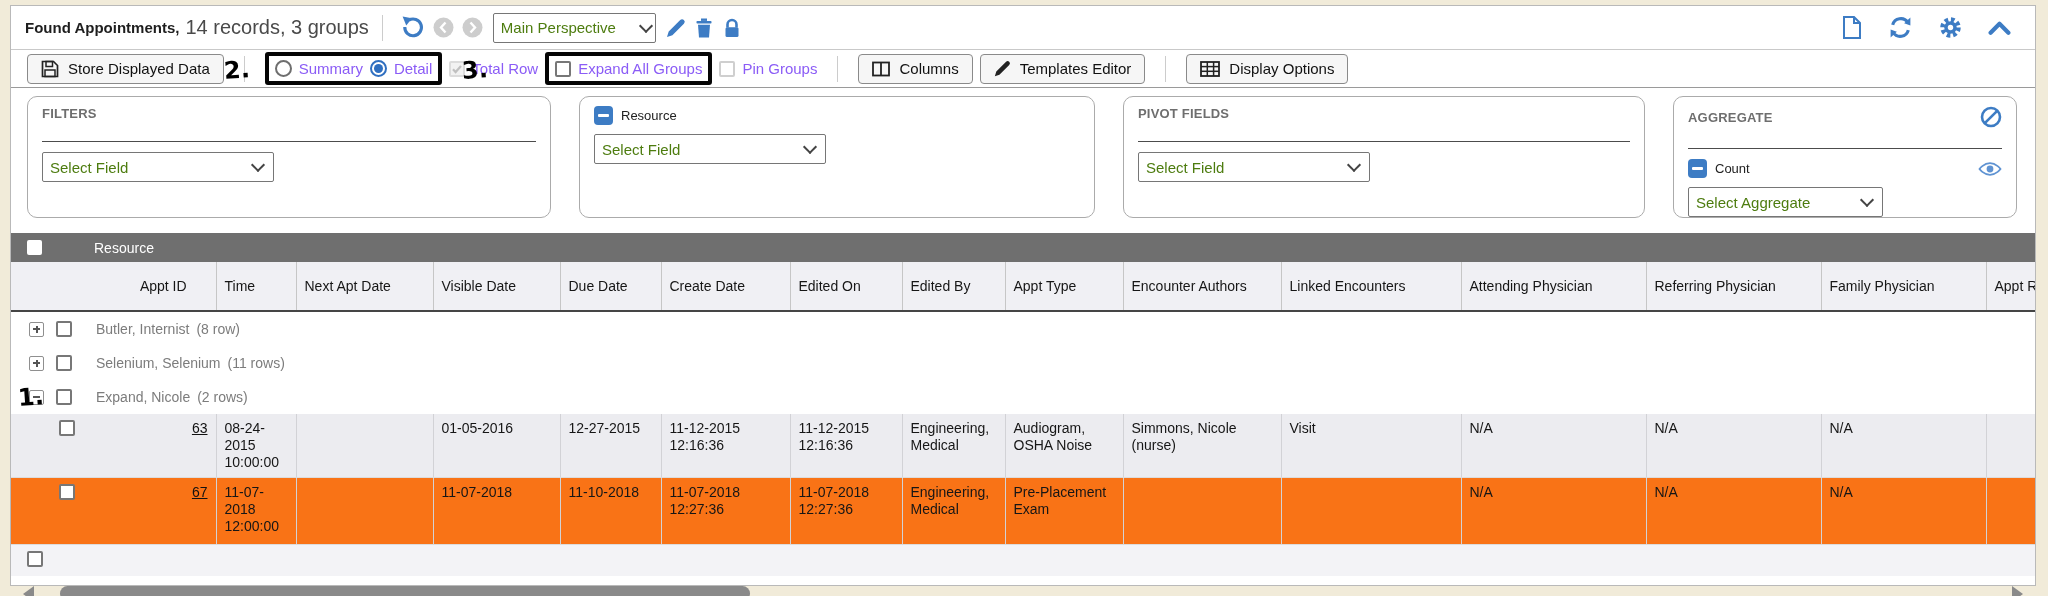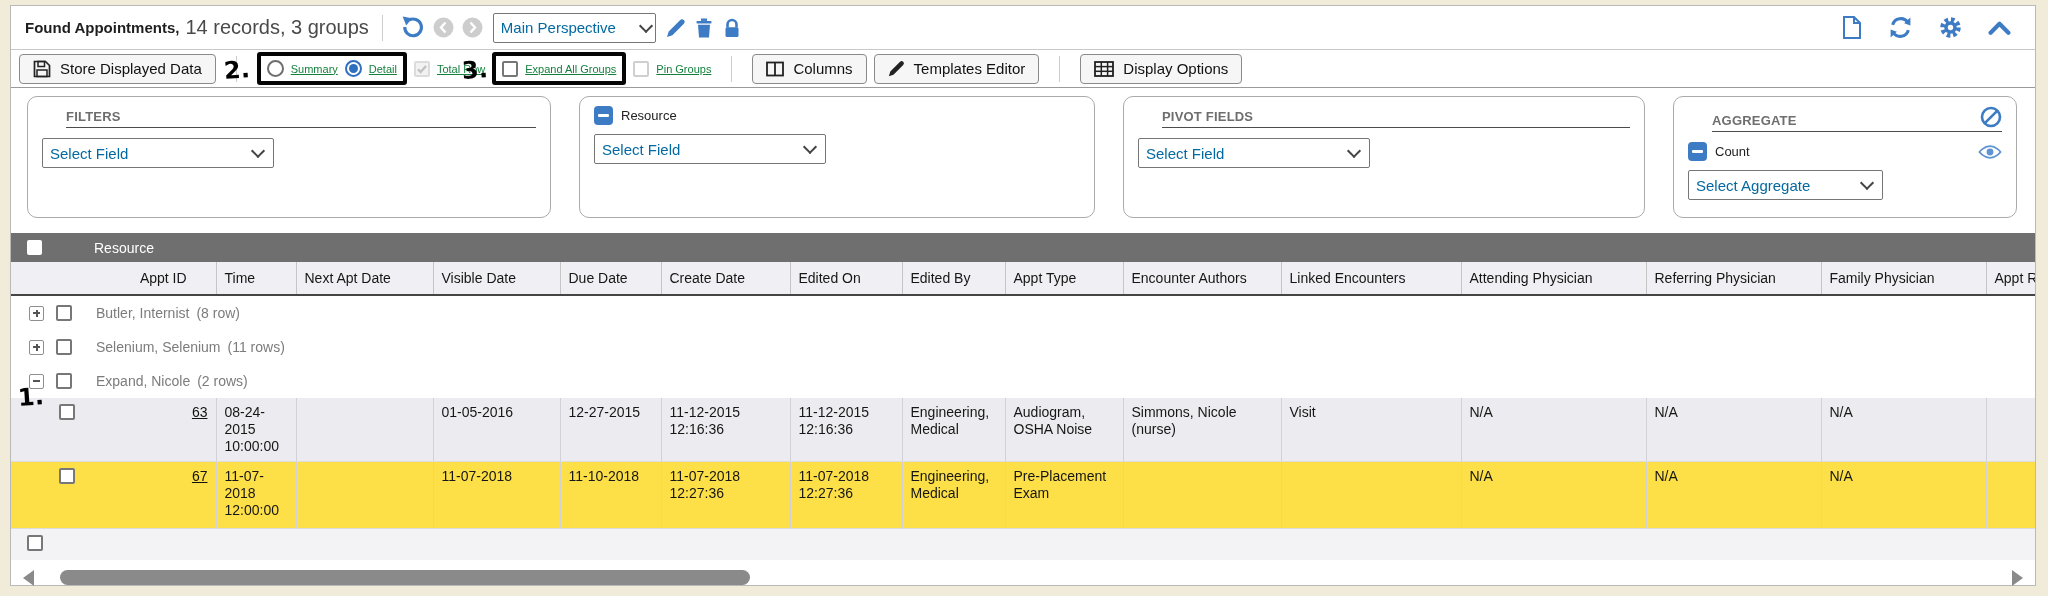--- a/index.html
+++ b/index.html
@@ -13,81 +13,81 @@
   .title  { font-size:15px; font-weight:bold; color:#1e1e1e; white-space:nowrap; }
   .subtitle { font-size:20px; color:#4a4a4a; margin-left:6px; white-space:nowrap; }
   .vdiv { width:1px; height:26px; background:#ccc; margin:0 13px; flex:0 0 auto; }
   .icon-btn { display:inline-flex; align-items:center; margin:0 4px; cursor:pointer; }
   .topbar-right { margin-left:auto; display:flex; gap:17px; align-items:center; padding-right:6px; }
   .selwrap { position:relative; display:inline-block; }
   .selwrap::after { content:""; position:absolute; right:11px; top:50%; width:8px; height:8px;
     border-right:2px solid #444; border-bottom:2px solid #444;
     transform:translateY(-70%) rotate(45deg); pointer-events:none; }
   select { appearance:none; -webkit-appearance:none; background:#fff; height:30px; font-size:15px;
-    border:1px solid #767676; border-radius:2px; padding:0 26px 0 7px; font-family:inherit; color:#0369a1; }
+    border:1px solid #767676; border-radius:2px; padding:0 26px 0 7px; font-family:inherit; color:#4d7c0f; }
   select.persp { width:163px; margin:0 6px; }
 
   
-  .toolbar { position:relative; display:flex; align-items:center; height:38px; padding:0 8px;
+  .toolbar { position:relative; display:flex; align-items:center; height:38px; padding:0 16px;
              border-bottom:1px solid #9a9a9a; gap:7px; }
   .btn { display:inline-flex; align-items:center; gap:9px; background:#f6f6f6; border:1px solid #8a8a8a;
          border-radius:4px; height:30px; padding:0 13px; font-size:15px; color:#111; font-family:inherit; cursor:pointer; }
   .ann-box { display:inline-flex; align-items:center; border:4px solid #050505; border-radius:3px;
              padding:0 6px; gap:7px; height:33px; }
   .radio { width:17px; height:17px; border-radius:50%; border:2px solid #6e6e6e; background:#fff;
            display:inline-block; flex:0 0 auto; }
   .radio.checked { border-color:#2f6fc0; position:relative; }
   .radio.checked::after { content:""; position:absolute; inset:2px; border-radius:50%; background:#2f6fc0; }
   .cb { width:16px; height:16px; border:2px solid #777; border-radius:2px; background:#fff;
         display:inline-flex; align-items:center; justify-content:center; flex:0 0 auto; }
   .cb.light { border-color:#cfcfcf; }
   .cb.checked-disabled { border-color:#dcdcdc; background:#f2f2f2; }
-  .lbl { font-size:11px; color:#15803d; white-space:nowrap;text-decoration:underline; }
+  .lbl { font-size:15px; color:#8b5cf6; white-space:nowrap; }
 
   
   .panels-row { display:flex; padding:8px 16px 0 16px; gap:28px; height:140px; }
   .fieldset { border:1px solid #ababab; border-radius:10px; padding:9px 14px; height:122px; background:#fff; }
   .fs-filters { width:524px; } .fs-group { width:516px; } .fs-pivot { width:522px; }
   .fs-agg { flex:1; margin-right:2px; }
-  .fs-head { display:flex; align-items:flex-end; justify-content:space-between;
-             border-bottom:1px solid #4c4c4c; padding-bottom:3px; margin-bottom:10px; min-height:22px;margin-left:24px; }
+  .fs-head { display:flex; align-items:center; justify-content:space-between;
+             border-bottom:1px solid #4c4c4c; padding-bottom:20px; margin-bottom:10px; min-height:22px; }
   .fs-title { font-size:13px; font-weight:bold; color:#6e6e6e; letter-spacing:.2px; }
   .fieldrow { display:flex; align-items:center; gap:8px; margin-bottom:9px; font-size:13px; color:#222; }
   .minus-sq { width:19px; height:19px; border-radius:4px; background:#3d7cc4; display:inline-flex;
               align-items:center; justify-content:center; flex:0 0 auto; }
   .minus-sq::after { content:""; width:11px; height:3px; background:#fff; border-radius:1px; }
   select.field { width:232px; }
   .fs-agg select.field { width:195px; }
   .push-right { margin-left:auto; }
 
   
   .group-bar { height:29px; background:#6f6f6f; display:flex; align-items:center; padding-left:16px; margin-top:5px; }
   .cb-white { width:15px; height:15px; background:#fff; border-radius:2px; flex:0 0 auto; }
   .gb-label { color:#fff; font-size:14px; margin-left:52px; }
 
   table.grid { border-collapse:collapse; table-layout:fixed; width:2024px; font-size:14px; color:#161616; }
-  thead th { background:#f0f0f4; font-weight:normal; text-align:left; padding:8px 8px;
+  thead th { background:#f0f0f4; font-weight:normal; text-align:left; padding:16px 8px;
              border-bottom:2px solid #454545; white-space:nowrap; overflow:hidden; height:33px; }
   th.c-apptid { text-align:center; }
   .bR { border-right:1px solid #c6c6c6; }
   tr.grp td { padding:0; }
   .group-row { display:flex; align-items:center; height:34px; background:#fff; color:#7c7c7c; font-size:14px; }
   .expander { width:15px; height:15px; border:1px solid #8f8f8f; border-radius:2px; background:#fff;
               margin-left:18px; position:relative; flex:0 0 auto; cursor:pointer; }
   .expander::before { content:""; position:absolute; left:3px; right:3px; top:50%; height:2px; margin-top:-1px; background:#555; }
   .expander.plus::after { content:""; position:absolute; top:3px; bottom:3px; left:50%; width:2px; margin-left:-1px; background:#555; }
   .group-row .cb { margin-left:12px; }
   .group-row .gname { margin-left:24px; }
   .group-row .gcount { margin-left:7px; }
 
   tr.detail td { vertical-align:top; padding:6px 8px; border-right:1px solid #d2d2d6;
                  border-bottom:1px solid #dcdcdc; line-height:1.22; }
   tr.detail td.nb { border-right:none; }
   tr.r1 { background:#ececf0; } tr.r1 td { height:62px; }
-  tr.r2 { background:#fde047;margin-left:46px; }    tr.r2 td { height:67px; }
+  tr.r2 { background:#f97316;margin-left:46px; }    tr.r2 td { height:67px; }
   td.apptid { text-align:right; }
   td.apptid a { color:#111; text-decoration:underline; }
   td.chkcol { padding-left:30px; }
   tr.footerrow td { background:#f3f3f6; border-top:1px solid #cfcfcf; padding:6px 0 6px 16px; height:28px; }
 
   
   .hscroll { display:flex; align-items:center; margin-top:9px; padding:0 12px; height:17px; }
   .arr { width:0; height:0; border-top:8px solid transparent; border-bottom:8px solid transparent; cursor:pointer; }
   .arr-left  { border-right:11px solid #8a8a8a; }
   .arr-right { border-left:11px solid #8a8a8a; margin-left:auto; }

